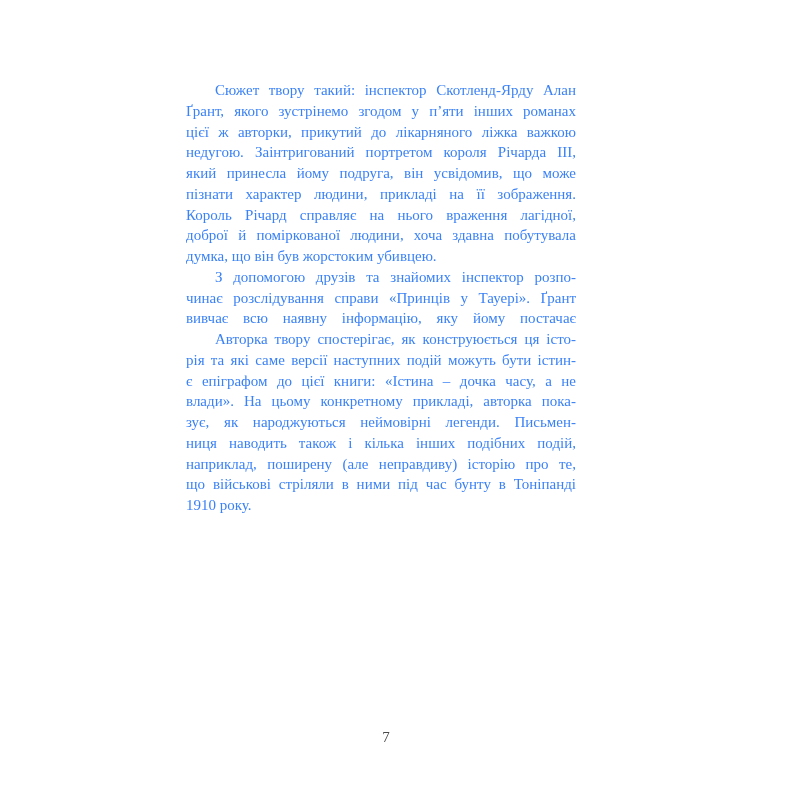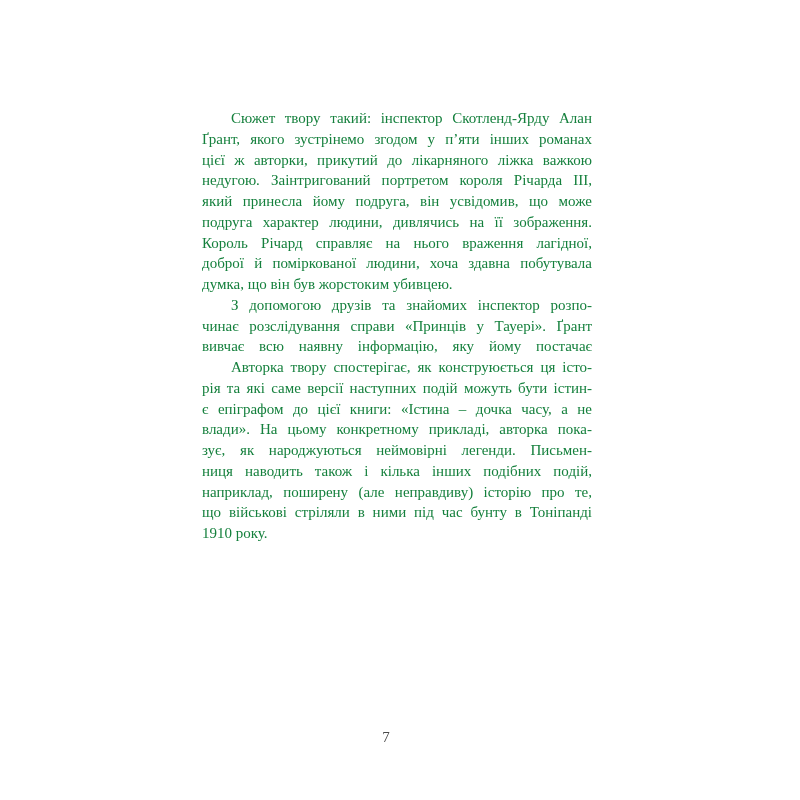--- a/index.html
+++ b/index.html
@@ -10,27 +10,26 @@
   .page {
     position: relative;
     width: 800px;
     height: 800px;
     background: #ffffff;
     font-family: "Liberation Serif", "DejaVu Serif", serif;
     overflow: hidden;
   }
   .text-block {
     position: absolute;
-    left: 202px;
+    left: 186px;
     top: 80px;
     width: 390px;
-    color: #15803d;
+    color: #3b82f6;
     font-size: 15px;
     line-height: 20.75px;
-    margin-top: 28px;
   }
   .paragraph {
     margin: 0;
   }
   .line {
     text-align: justify;
     text-align-last: justify;
     white-space: normal;
     overflow: hidden;
     height: 20.75px;
@@ -56,21 +55,21 @@
 <body>
 
 <div class="page">
   <div class="text-block">
       <div class="paragraph">
         <div class="line indent">Сюжет твору такий: інспектор Скотленд-Ярду Алан</div>
         <div class="line">Ґрант, якого зустрінемо згодом у п’яти інших романах</div>
         <div class="line">цієї ж авторки, прикутий до лікарняного ліжка важкою</div>
         <div class="line">недугою. Заінтригований портретом короля Річарда ІІІ,</div>
         <div class="line">який принесла йому подруга, він усвідомив, що може</div>
-        <div class="line">подруга характер людини, дивлячись на її зображення.</div>
+        <div class="line">пізнати характер людини, прикладі на її зображення.</div>
         <div class="line">Король Річард справляє на нього враження лагідної,</div>
         <div class="line">доброї й поміркованої людини, хоча здавна побутувала</div>
         <div class="line last">думка, що він був жорстоким убивцею.</div>
       </div>
       <div class="paragraph">
         <div class="line indent">З допомогою друзів та знайомих інспектор розпо-</div>
         <div class="line">чинає розслідування справи «Принців у Тауері». Ґрант</div>
         <div class="line">вивчає всю наявну інформацію, яку йому постачає</div>
       </div>
       <div class="paragraph">

